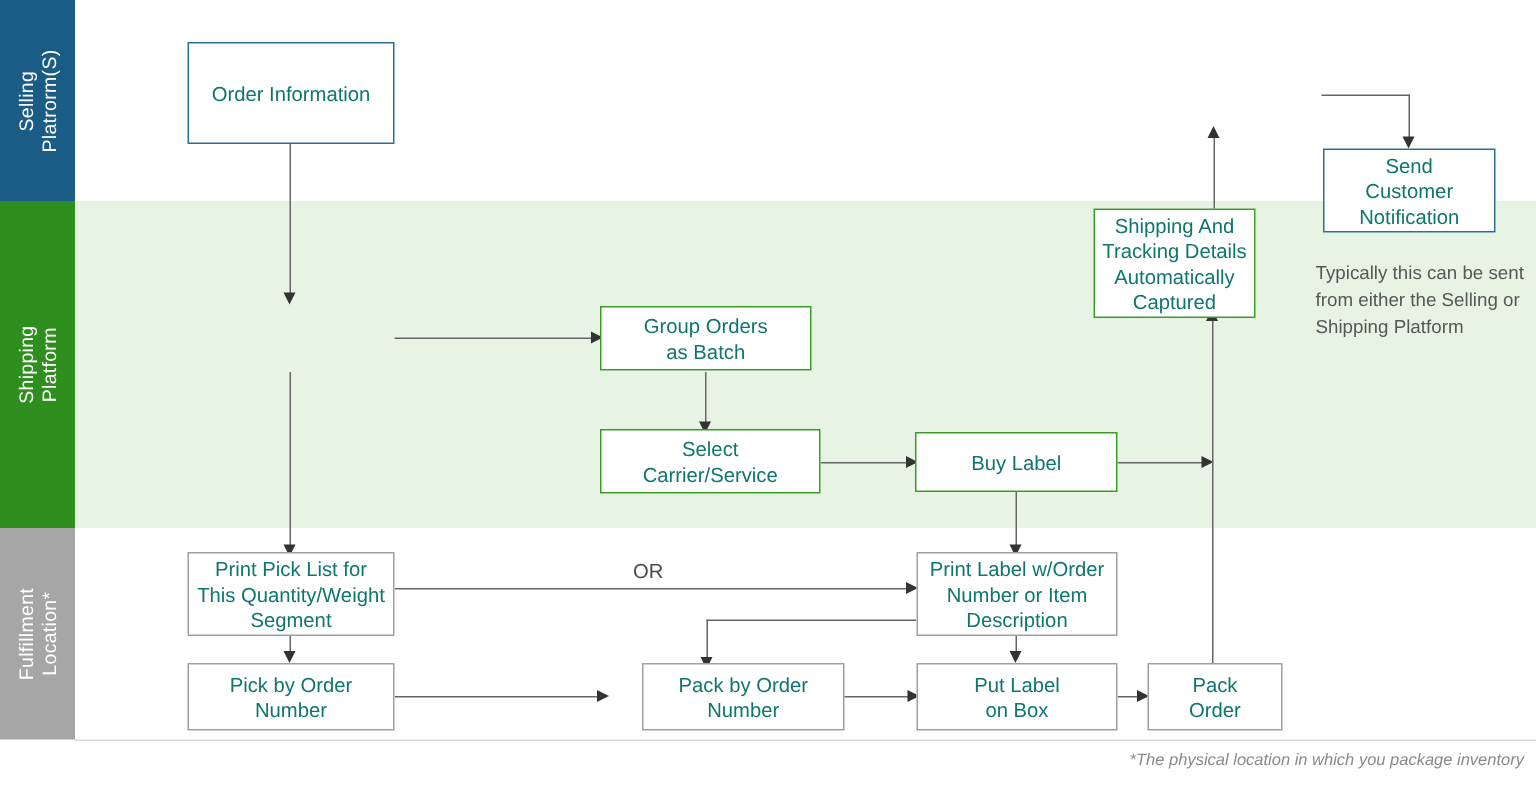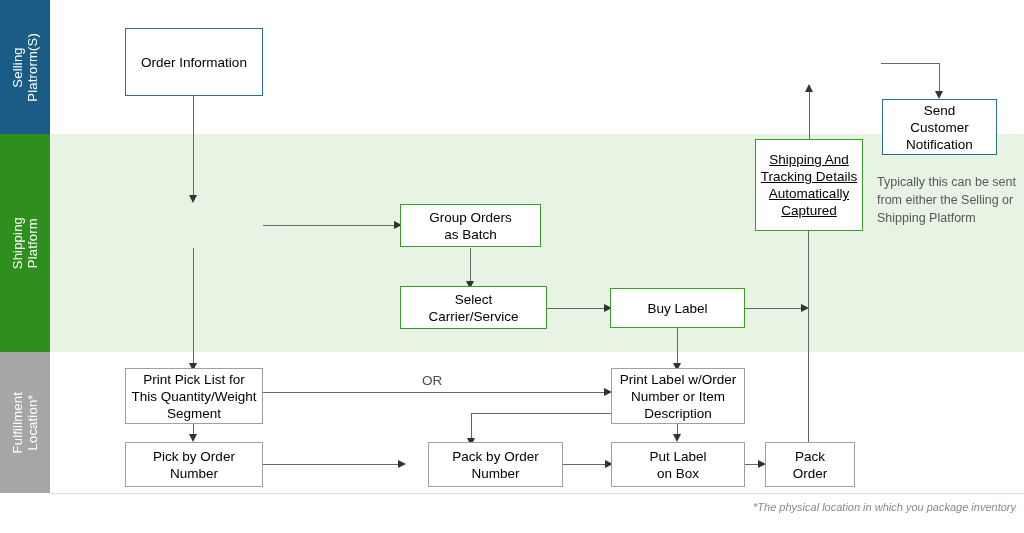--- a/index.html
+++ b/index.html
@@ -46,21 +46,21 @@
 
   
   .node {
     position: absolute;
     box-sizing: border-box;
     background: #ffffff;
     display: flex;
     align-items: center;
     justify-content: center;
     text-align: center;
-    color: #000000;
+    color: #0f766e;
     font-size: 13.5px;
     line-height: 17px;
     white-space: pre-line;
     padding: 2px 4px;
   }
   .node.blue  { border: 1.6px solid #2e6e93; }
   .node.green { border: 1.8px solid #3a9c27; }
   .node.gray  { border: 1.3px solid #a0a0a0; }
 
   
@@ -211,21 +211,21 @@
 
 
   <div class="node green" style="left:400px; top:204px; width:141px; height:43px;">Group Orders
 as Batch</div>
 
   <div class="node green" style="left:400px; top:286px; width:147px; height:43px;">Select
 Carrier/Service</div>
 
   <div class="node green" style="left:610px; top:288px; width:135px; height:40px;">Buy Label</div>
 
-  <div class="node green" style="left:755px; top:139px; width:108px; height:92px;text-decoration:underline;">Shipping And
+  <div class="node green" style="left:729px; top:139px; width:108px; height:73px;">Shipping And
 Tracking Details
 Automatically
 Captured</div>
 
   <div class="node gray" style="left:125px; top:368px; width:138px; height:56px;">Print Pick List for
 This Quantity/Weight
 Segment</div>
 
   <div class="node gray" style="left:125px; top:442px; width:138px; height:45px;">Pick by Order
 Number</div>

